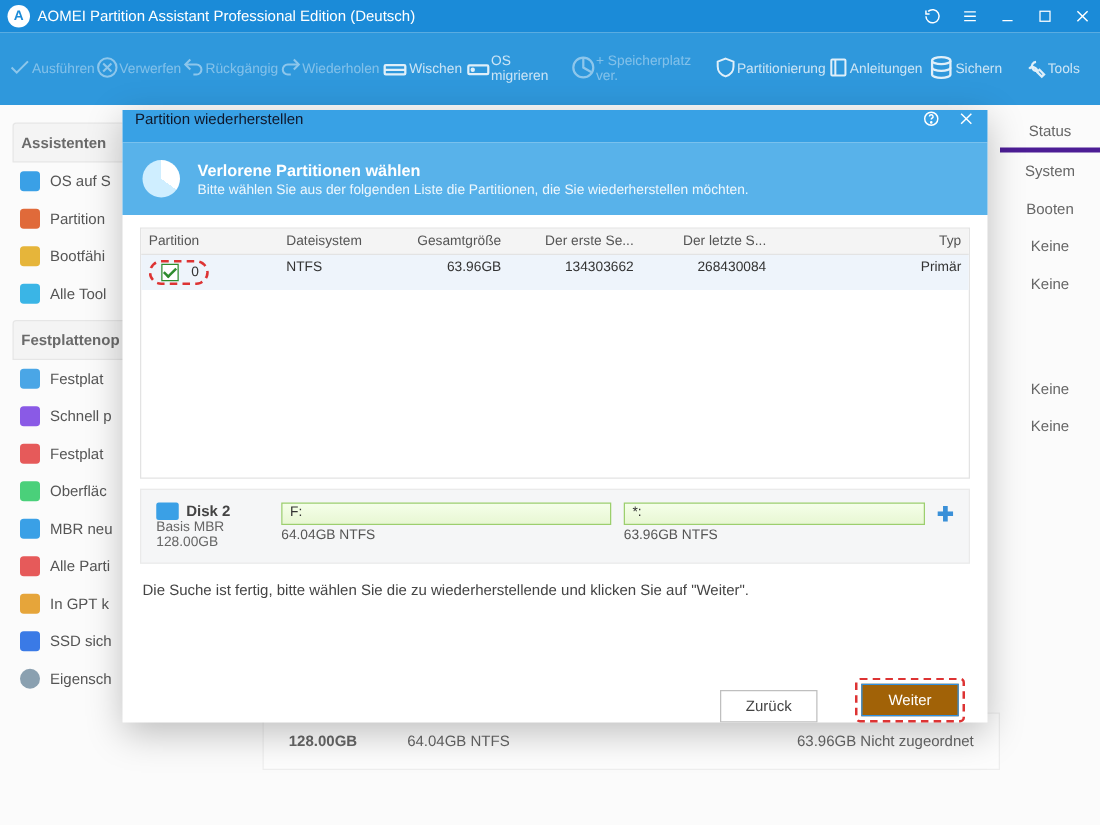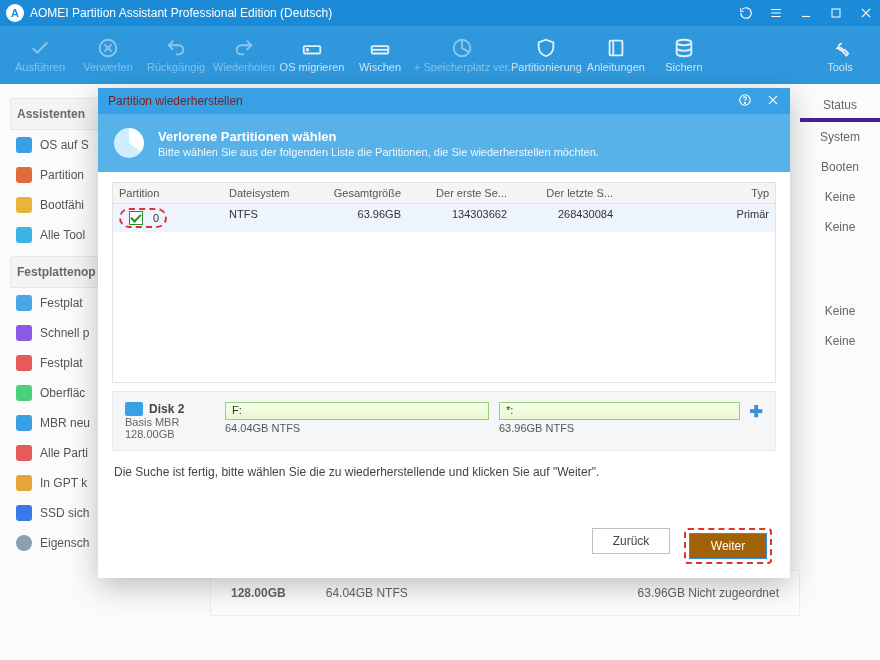--- a/index.html
+++ b/index.html
@@ -8,21 +8,21 @@
   
   .titlebar { height: 26px; background: #1b8bd8; color: #fff; display: flex; align-items: center; padding: 0 6px; font-size: 12px; }
   .titlebar .logo { width: 18px; height: 18px; border-radius: 50%; background: #fff; display: inline-flex; align-items: center; justify-content: center; font-weight: bold; color: #1b8bd8; margin-right: 6px; font-size: 11px; }
   .titlebar .title { flex: 1; }
   .winbtns { display: flex; gap: 14px; }
   .winbtn { width: 16px; height: 16px; display: flex; align-items: center; justify-content: center; }
   .winbtn svg { stroke: #fff; }
 
   
   .toolbar { height: 58px; background: #2f98dc; color: #e7f2fa; display: flex; align-items: center; padding: 0 6px; font-size: 11px; }
-  .toolbtn { display: flex; flex-direction: column; align-items: center; justify-content: center; min-width: 68px; height: 100%; opacity: .85; }
+  .toolbtn { display: flex; flex-direction: row; align-items: center; justify-content: center; min-width: 68px; height: 100%; opacity: .85; }
   .toolbtn .ico { width: 22px; height: 22px; margin-bottom: 2px; }
   .toolbtn.muted { opacity: .45; }
   .tool-spacer { flex: 1; }
 
   
   .main { display: flex; height: calc(100% - 26px - 58px); background: #fbfbfb; }
   .sidebar { width: 210px; padding: 8px 0 0 10px; font-size: 12px; color: #555; }
   .sidebar .group { font-weight: 600; color: #6a6a6a; padding: 8px 6px; border: 1px solid #e6e6e6; background: #f4f4f4; border-radius: 3px 3px 0 0; margin-top: 6px; }
   .sidebar .item { display: flex; align-items: center; gap: 8px; padding: 7px 6px; }
 
@@ -33,21 +33,21 @@
 
   
   .ghostbar { position: absolute; left: 0; right: 0; bottom: 44px; height: 46px; display: flex; align-items: center; gap: 40px; padding: 0 20px; font-size: 12px; color: #666; background: #fdfdfd; border: 1px solid #eee; }
   .ghostbar .gdisk { font-weight: 600; }
   .ghostbox1 { position: absolute; right: 30px; top: 330px; width: 60px; height: 60px; border: 2px solid #9de8c4; background: #eafff3; }
   .ghostline1 { position: absolute; left: 20px; right: 20px; bottom: 110px; height: 34px; border: 1px solid #eee; }
   .ghosttxt { position: absolute; right: 30px; top: 394px; font-size: 11px; color: #666; }
 
   
   .dialog { position: absolute; left: 98px; top: 88px; width: 692px; height: 490px; background: #fff; box-shadow: 0 8px 28px rgba(0,0,0,.25); display: flex; flex-direction: column; }
-  .dlg-title { height: 26px; background: #38a1e5; color: #7f1d1d; display: flex; align-items: center; padding: 0 10px; font-size: 12px; }
+  .dlg-title { height: 26px; background: #38a1e5; color: #0f172a; display: flex; padding: 0 10px; font-size: 12px; }
   .dlg-title .sp { flex: 1; }
   .dlg-title .dbtn { margin-left: 14px; }
 
   .dlg-banner { height: 58px; background: #58b2ea; color: #fff; display: flex; align-items: center; padding: 6px 16px; gap: 14px; }
   .dlg-banner .big { font-weight: 600; font-size: 13px; }
   .dlg-banner .sub { font-size: 11px; opacity: .9; margin-top: 2px; }
   .pieicon { width: 30px; height: 30px; border-radius: 50%; background: conic-gradient(#fff 0 35%, #cfeeff 35% 100%); flex-shrink: 0; }
 
   .dlg-body { flex: 1; padding: 10px 14px 6px 14px; display: flex; flex-direction: column; }
 
@@ -67,21 +67,21 @@
   .disksum .dleft { width: 90px; }
   .disksum .dleft .dn { font-weight: 700; display:flex; align-items:flex-start; gap:6px;}
   .disksum .dleft .ds { font-size: 11px; color: #666; }
   .disksum .pp { flex:1; }
   .disksum .bar { height: 18px; border: 1px solid #9ccf6d; background: linear-gradient(#f5ffe9,#e8f7d3); margin-bottom: 2px; position: relative; }
   .disksum .bar .lbl { position:absolute; left:6px; top:1px; font-size:11px; color:#333; }
   .disksum .plus { color:#3a90d8; font-weight:700; font-size:16px; margin-left:6px; }
 
   .dlg-msg { font-size: 12px; color: #444; margin: 14px 2px 0 2px; }
 
-  .dlg-foot { height: 50px; display:flex; align-items:flex-start; justify-content:flex-end; gap:14px; padding: 0 18px; }
+  .dlg-foot { height: 50px; display:flex; align-items:flex-end; justify-content:flex-end; gap:30px; padding: 0 18px; }
   .btn { min-width: 78px; height: 26px; font-size: 12px; border: 1px solid #bfbfbf; background: #fff; color: #444; display:flex; align-items:center; justify-content:center; }
   .btn.primary { background:#a16207; border-color:#2f8fe0; color:#fff; }
   .ring2 { border:2px dashed #d33; padding:3px; border-radius:4px; }
 
   
   .sq { width:16px; height:16px; border-radius:3px; display:inline-block; }
 </style>
 </head>
 <body>
 
@@ -142,30 +142,30 @@
   <div class="toolbtn muted">
     <svg class="ico" viewBox="0 0 24 24" fill="none" stroke="#fff" stroke-width="2">
         <path d="M15 14l5-5-5-5"></path>
         <path d="M20 9H9a5 5 0 1 0 0 10h3"></path>
       </svg>
     <span>Wiederholen</span>
   </div>
   <div class="toolbtn">
     <svg class="ico" viewBox="0 0 24 24" fill="none" stroke="#fff" stroke-width="2">
         <rect x="3" y="10" width="18" height="8" rx="1"></rect>
+        <path d="M3 14h18"></path>
+      </svg>
+    <span>Wischen</span>
+  </div>
+  <div class="toolbtn">
+    <svg class="ico" viewBox="0 0 24 24" fill="none" stroke="#fff" stroke-width="2">
+        <rect x="3" y="10" width="18" height="8" rx="1"></rect>
         <circle cx="7" cy="14" r="1" fill="#fff"></circle>
       </svg>
     <span>OS migrieren</span>
-  </div>
-  <div class="toolbtn">
-    <svg class="ico" viewBox="0 0 24 24" fill="none" stroke="#fff" stroke-width="2">
-        <rect x="3" y="10" width="18" height="8" rx="1"></rect>
-        <path d="M3 14h18"></path>
-      </svg>
-    <span>Wischen</span>
   </div>
   <div class="toolbtn muted">
     <svg class="ico" viewBox="0 0 24 24" fill="none" stroke="#fff" stroke-width="2">
         <circle cx="12" cy="12" r="9"></circle>
         <path d="M12 3v9l7 4"></path>
       </svg>
     <span>+ Speicherplatz ver.</span>
   </div>
   <div class="toolbtn">
     <svg class="ico" viewBox="0 0 24 24" fill="none" stroke="#fff" stroke-width="2">

